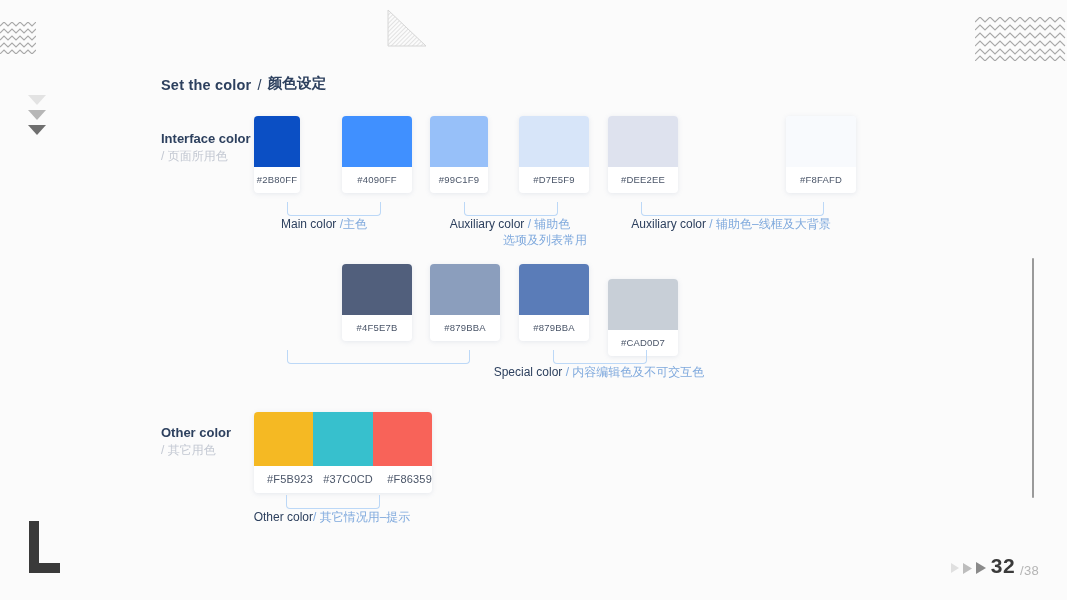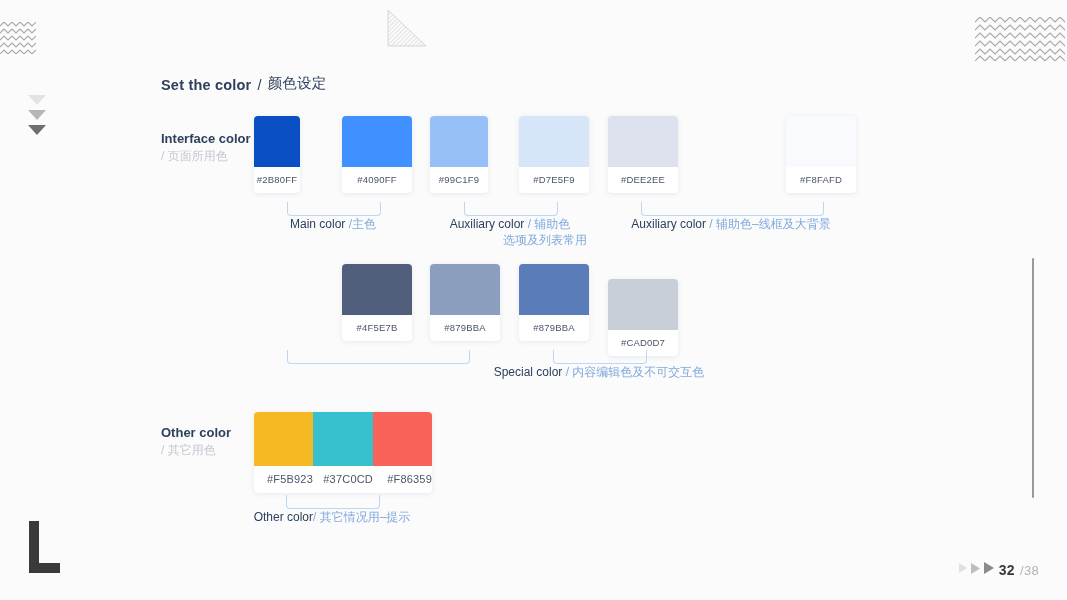--- a/index.html
+++ b/index.html
@@ -19,28 +19,28 @@
   .chev svg{display:block;}
   .logo-l{position:absolute;left:27px;top:521px;width:34px;height:52px;}
 
   
   .scrollbar{position:absolute;right:33px;top:258px;width:2px;height:240px;
     background:#9a9a9a;border-radius:2px;}
 
   
   .pagenav{position:absolute;right:28px;bottom:22px;display:flex;align-items:flex-end;gap:5px;}
   .pagenav .arrows{display:flex;align-items:center;gap:4px;padding-bottom:4px;}
-  .pagenum{font-size:14px;font-weight:bold;color:#3a3a3a;letter-spacing:.4px;}
+  .pagenum{font-size:21px;font-weight:bold;color:#3a3a3a;letter-spacing:.4px;}
   .pagetot{font-size:13px;color:#b4b4b4;letter-spacing:.3px;}
 
   
   .content{position:absolute;left:161px;top:74px;width:860px;}
   .slide-title{font-size:14.5px;font-weight:bold;color:#2d405e;letter-spacing:.2px;
     display:flex;align-items:flex-end;gap:6px;}
-  .slide-title .cn{font-weight:normal;color:#2d405e;}
+  .slide-title .cn{font-weight:bold;color:#2d405e;}
   .slide-title .sep{color:#2d405e;font-weight:normal;}
 
   .section{position:absolute;}
   .sec-label{position:absolute;left:0;top:0;width:110px;}
   .sec-label .en{font-size:13px;font-weight:bold;color:#2d405e;line-height:17px;white-space:nowrap;margin-top:12px;}
   .sec-label .cn{font-size:12px;color:#c3c8d2;line-height:18px;white-space:nowrap;}
 
   .swatch{position:absolute;background:#fff;border-radius:4px;
     box-shadow:0 1px 5px rgba(120,135,165,.16);}
   .swatch .chip{border-radius:4px 4px 0 0;width:100%;}
@@ -181,21 +181,21 @@
       <div class="swatch" style="left:447px;top:-2px;width:70px">
         <div class="chip" style="height:51px;background:#dee2ee"></div>
         <div class="hex" style="padding:7px 0 7px">#DEE2EE</div>
       </div>
       <div class="swatch" style="left:625px;top:-2px;width:70px">
         <div class="chip" style="height:51px;background:#f8fafd"></div>
         <div class="hex" style="padding:7px 0 7px">#F8FAFD</div>
       </div>
 
       <div class="bracket" style="left:126px;top:84px;width:92px"></div>
-      <div class="grp-label" style="left:92px;top:98px;width:160px">
+      <div class="grp-label" style="left:83px;top:98px;width:160px">
         <span class="en">Main color </span><span class="cn">/主色</span>
       </div>
 
       <div class="bracket" style="left:303px;top:84px;width:92px"></div>
       <div class="grp-label" style="left:269px;top:98px;width:160px">
         <span class="en">Auxiliary color </span><span class="cn">/ 辅助色</span>
       </div>
       <div class="grp-sub" style="left:269px;top:114px;width:230px">选项及列表常用</div>
 
       <div class="bracket" style="left:480px;top:84px;width:181px"></div>

